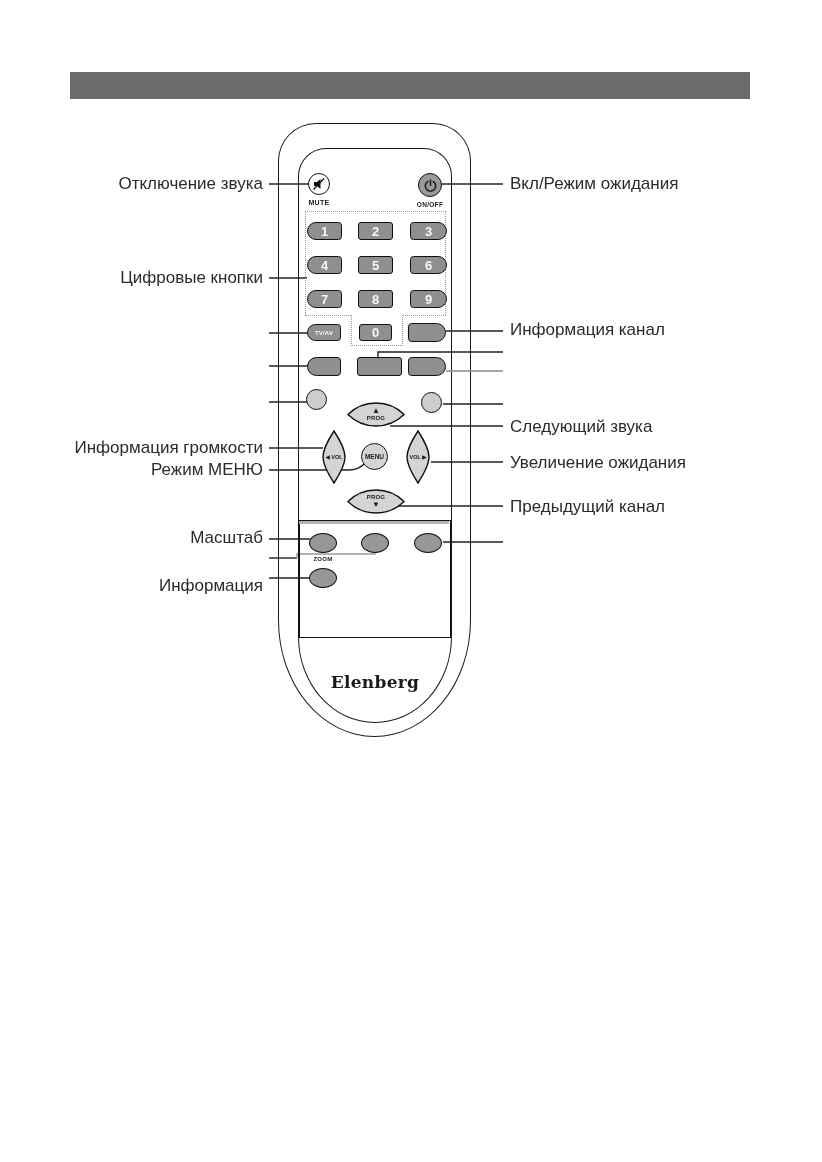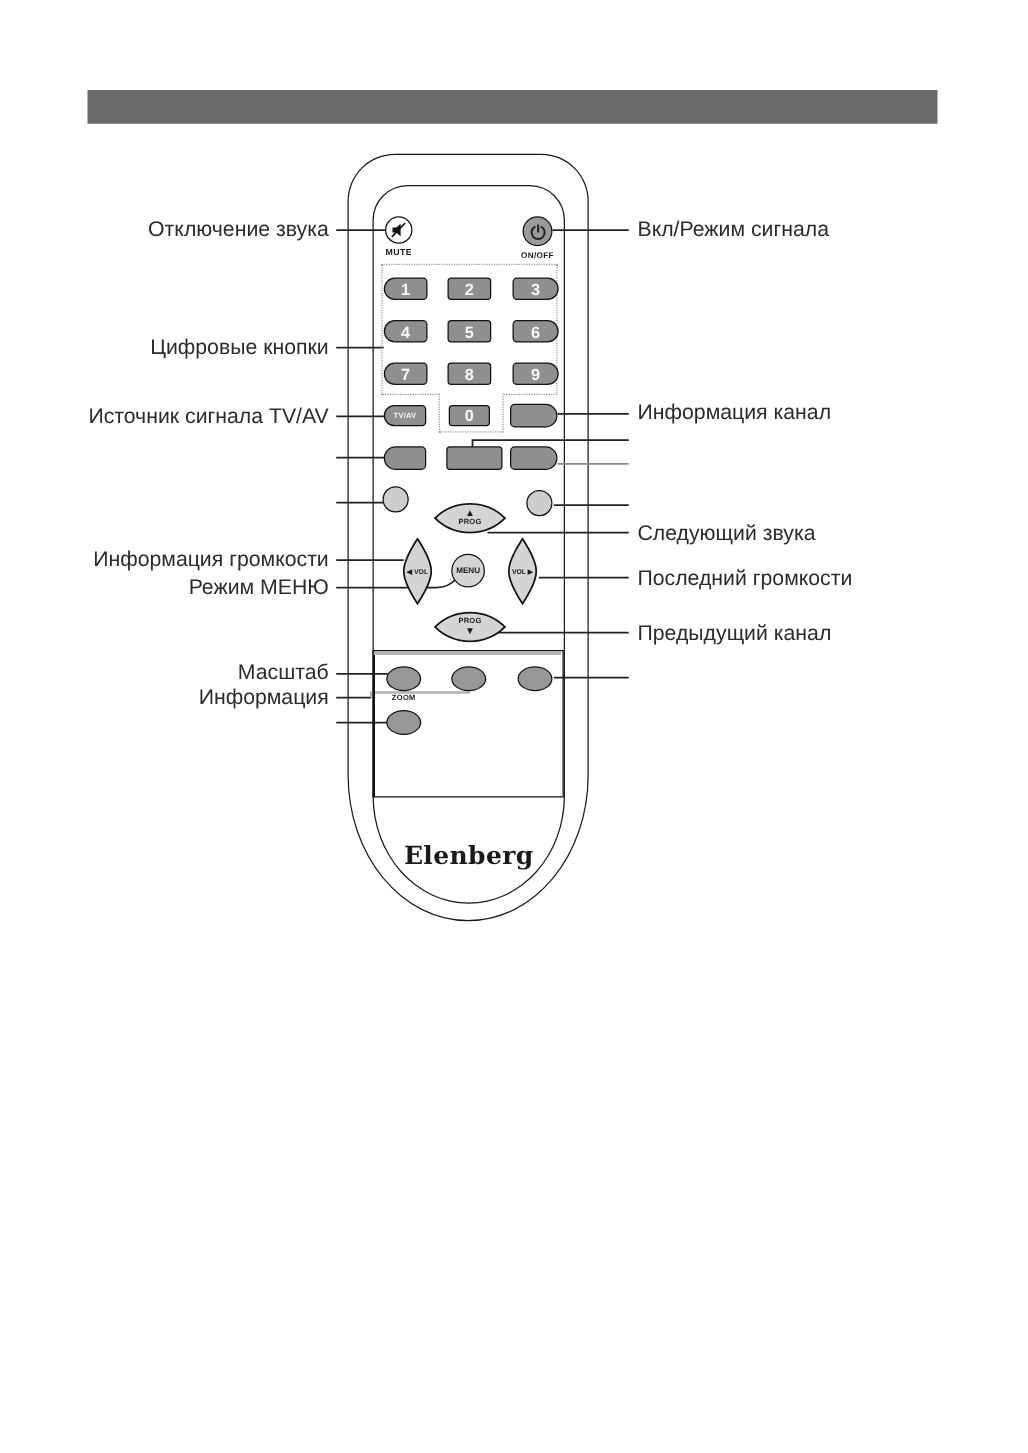--- a/index.html
+++ b/index.html
@@ -63,21 +63,21 @@
        align-items:center;justify-content:center;font-size:6.5px;font-weight:bold;color:#1a1a1a;}
   .vol-text{font-size:5.5px;font-weight:bold;color:#1a1a1a;white-space:nowrap;}
   
   .bottom-box{position:absolute;left:298px;top:520px;width:153px;height:118px;
        box-sizing:border-box;border:1.6px solid #111;border-left-width:2.4px;}
   .bottom-box-topline{position:absolute;left:299px;top:521px;width:150px;height:3px;
        background:#b3b3b3;}
   .zoom-caption{position:absolute;left:309px;top:556px;width:28px;text-align:center;
        font-size:6px;font-weight:bold;color:#1a1a1a;letter-spacing:0.3px;}
   .brand{position:absolute;left:298px;top:672px;width:154px;text-align:center;
-       font-family:"DejaVu Serif",serif;font-weight:700;font-size:20px;color:#1a1a1a;
+       font-family:"DejaVu Serif",serif;font-weight:700;font-size:17px;color:#1a1a1a;
        letter-spacing:0.3px;}
 </style>
 </head>
 <body>
 
 <div class="page">
 
   <div class="header-bar"></div>
 
   <div class="remote-outer"></div>
@@ -107,30 +107,29 @@
     <g stroke="#8a8a8a" stroke-width="1.4" fill="none">
       <path d="M446 371 H503"></path>
     </g>
     <g stroke="#b3b3b3" stroke-width="2" fill="none">
       <path d="M297 558 V554 H375 V550"></path>
     </g>
   </svg>
 
   <div class="callout-label lab-left" style="top:184px">Отключение звука</div>
   <div class="callout-label lab-left" style="top:278px">Цифровые кнопки</div>
-  <div class="callout-label lab-left" style="top:333px">Источник сигнала TV/AV</div>
   <div class="callout-label lab-left" style="top:448px">Информация громкости</div>
   <div class="callout-label lab-left" style="top:470px">Режим МЕНЮ</div>
   <div class="callout-label lab-left" style="top:538px">Масштаб</div>
-  <div class="callout-label lab-left" style="top:558px">Информация</div>
-
-  <div class="callout-label lab-right" style="top:184px">Вкл/Режим сигнала</div>
+  <div class="callout-label lab-left" style="top:586px">Информация</div>
+
+  <div class="callout-label lab-right" style="top:184px">Вкл/Режим ожидания</div>
   <div class="callout-label lab-right" style="top:330px">Информация канал</div>
   <div class="callout-label lab-right" style="top:427px">Следующий звука</div>
-  <div class="callout-label lab-right" style="top:463px">Последний громкости</div>
+  <div class="callout-label lab-right" style="top:463px">Увеличение ожидания</div>
   <div class="callout-label lab-right" style="top:507px">Предыдущий канал</div>
 
   <div class="btn-layer">
 
     <div class="mute-btn">
       <svg width="16" height="16" viewBox="0 0 16 16">
         <polygon points="3,6 6,6 9.5,3 9.5,13 6,10 3,10" fill="#111"></polygon>
         <line x1="2.5" y1="13.5" x2="13" y2="2.5" stroke="#111" stroke-width="1.3"></line>
       </svg>
     </div>

